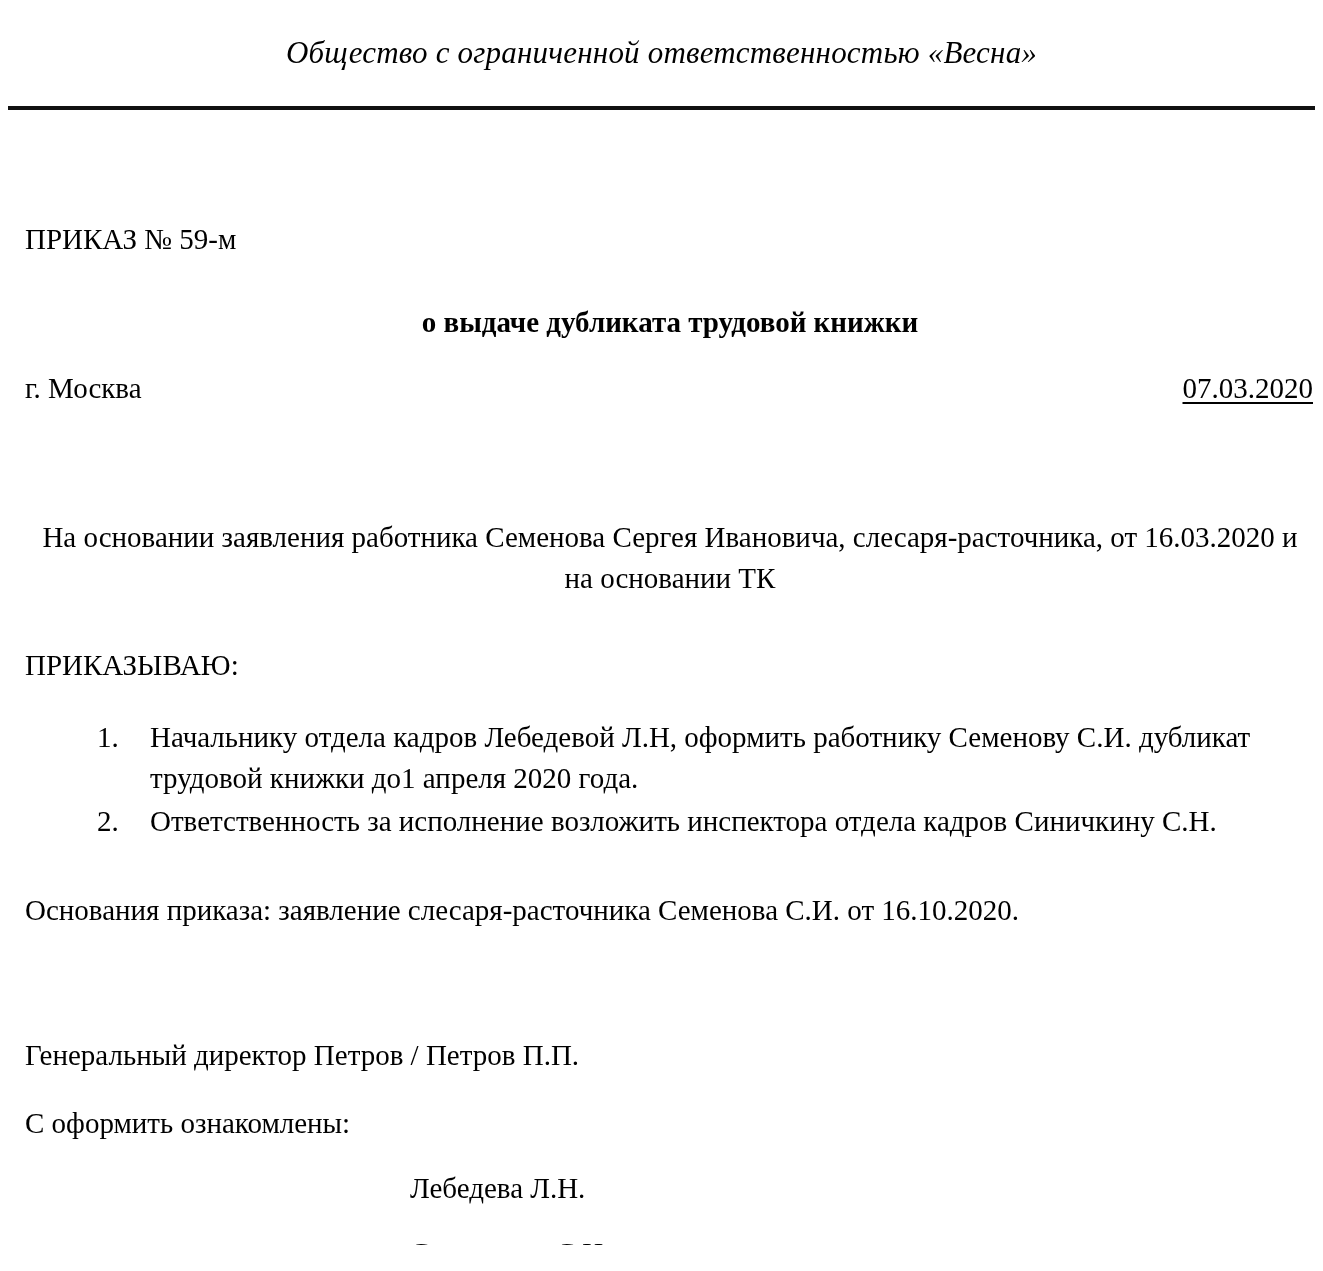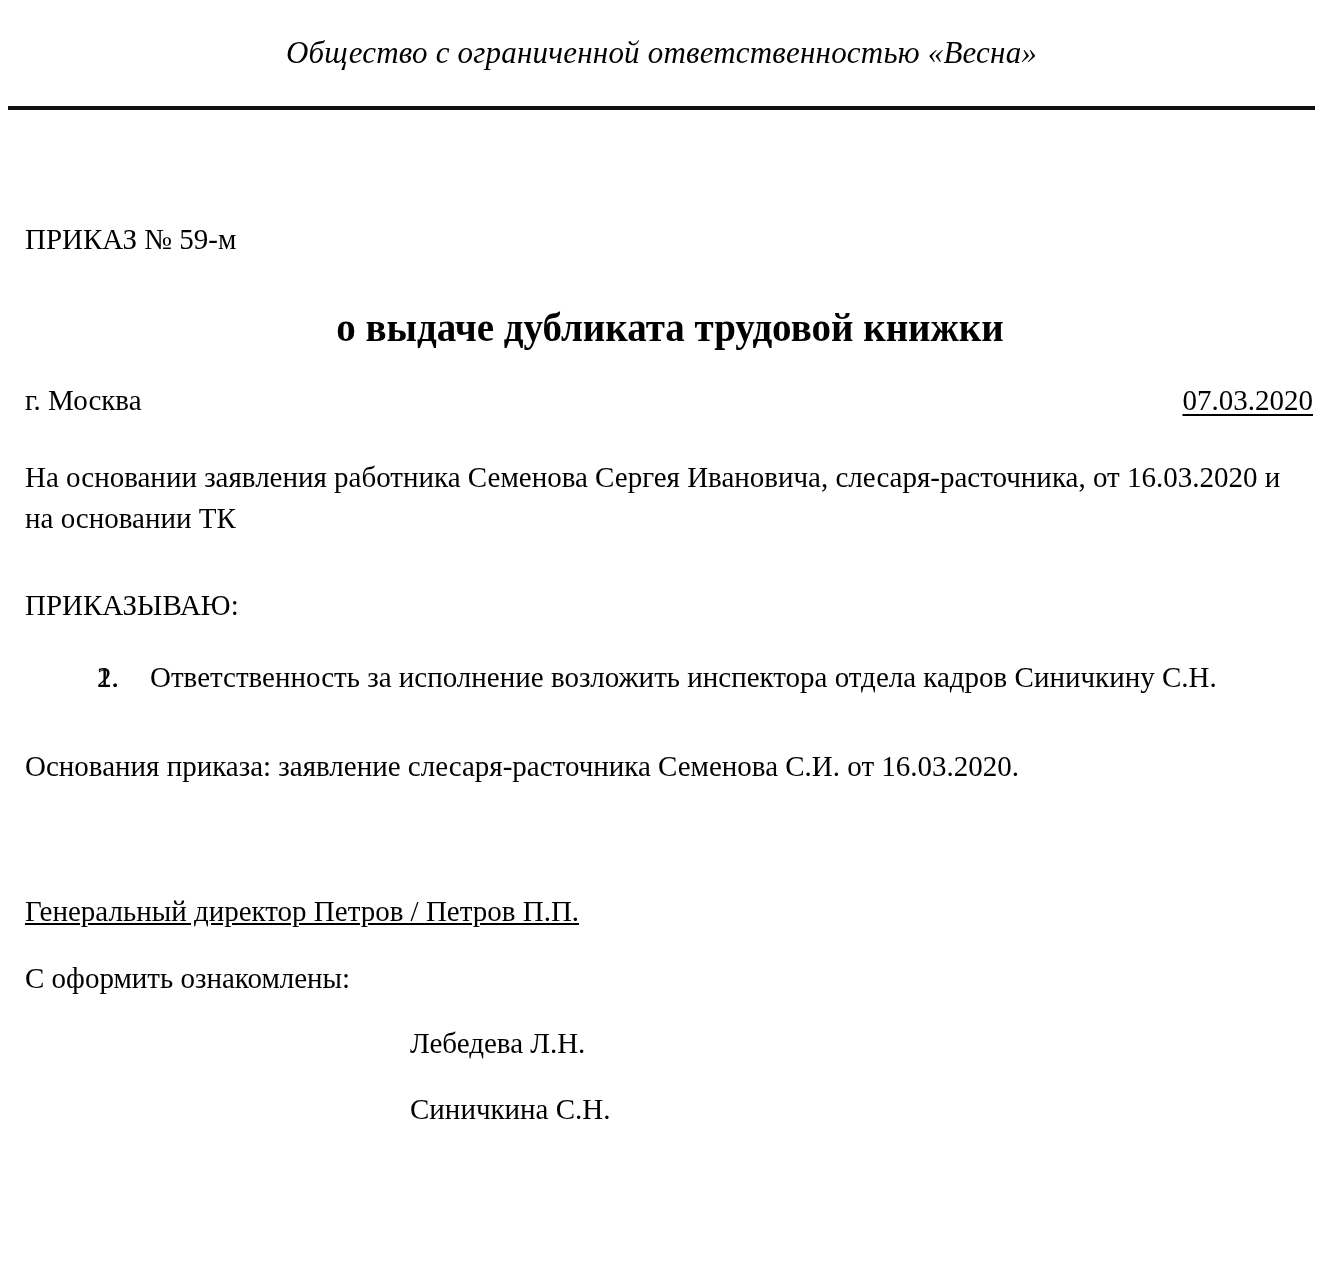--- a/index.html
+++ b/index.html
@@ -54,21 +54,21 @@
   .order-number {
     text-align: left;
     font-size: 29px;
     margin-top: 112px;
     line-height: 1.2;
   }
 
   .order-subject {
     text-align: center;
     font-weight: bold;
-    font-size: 39px;
+    font-size: 29px;
     margin-top: 48px;
     line-height: 1.2;
   }
 
   .place-date-row {
     display: flex;
     justify-content: space-between;
     align-items: baseline;
     font-size: 29px;
     margin-top: 32px;
@@ -82,22 +82,22 @@
   .date {
     text-decoration: underline;
     text-underline-offset: 4px;
     white-space: nowrap;
     margin-right: 2px;
   }
 
   .preamble {
     font-size: 29px;
     line-height: 1.42;
-    margin-top: 40px;
-    text-align: left;
+    margin-top: 112px;
+    text-align: center;
   }
 
   .command-word {
     font-size: 29px;
     margin-top: 48px;
     line-height: 1.3;
   }
 
   
   .order-list {
@@ -130,21 +130,20 @@
 
   
   .signature-block {
     margin-top: 104px;
     font-size: 29px;
     line-height: 1.42;
   }
 
   .signature-line {
     margin-bottom: 26px;
-    text-decoration: underline;
   }
 
   .acknowledge-label {
     font-size: 29px;
     margin-bottom: 26px;
   }
 
   .acknowledge-list {
     margin: 0;
     padding: 0;
@@ -180,28 +179,29 @@
       <span class="date">07.03.2020</span>
     </div>
 
     <p class="preamble">На основании заявления работника Семенова Сергея Ивановича, слесаря-расточника,  от 16.03.2020 и на основании ТК</p>
 
     <p class="command-word">ПРИКАЗЫВАЮ:</p>
 
     <ol class="order-list">
       <li class="order-list-item">
         <span class="order-list-marker">1.</span>
+        <span class="order-list-text">Начальнику отдела кадров Лебедевой Л.Н, оформить работнику Семенову С.И. дубликат трудовой книжки до1 апреля 2020 года.</span>
       </li>
       <li class="order-list-item">
         <span class="order-list-marker">2.</span>
         <span class="order-list-text">Ответственность за исполнение возложить инспектора отдела кадров Синичкину С.Н.</span>
       </li>
     </ol>
 
-    <p class="grounds">Основания приказа: заявление слесаря-расточника Семенова С.И. от 16.03.2020.</p>
+    <p class="grounds">Основания приказа: заявление слесаря-расточника Семенова С.И. от 16.10.2020.</p>
 
     <section class="signature-block">
       <div class="signature-line">Генеральный директор Петров / Петров П.П.</div>
 
       <div class="acknowledge-label">С оформить ознакомлены:</div>
 
       <ul class="acknowledge-list">
         <li class="acknowledge-name">Лебедева Л.Н.</li>
         <li class="acknowledge-name">Синичкина С.Н.</li>
       </ul>

